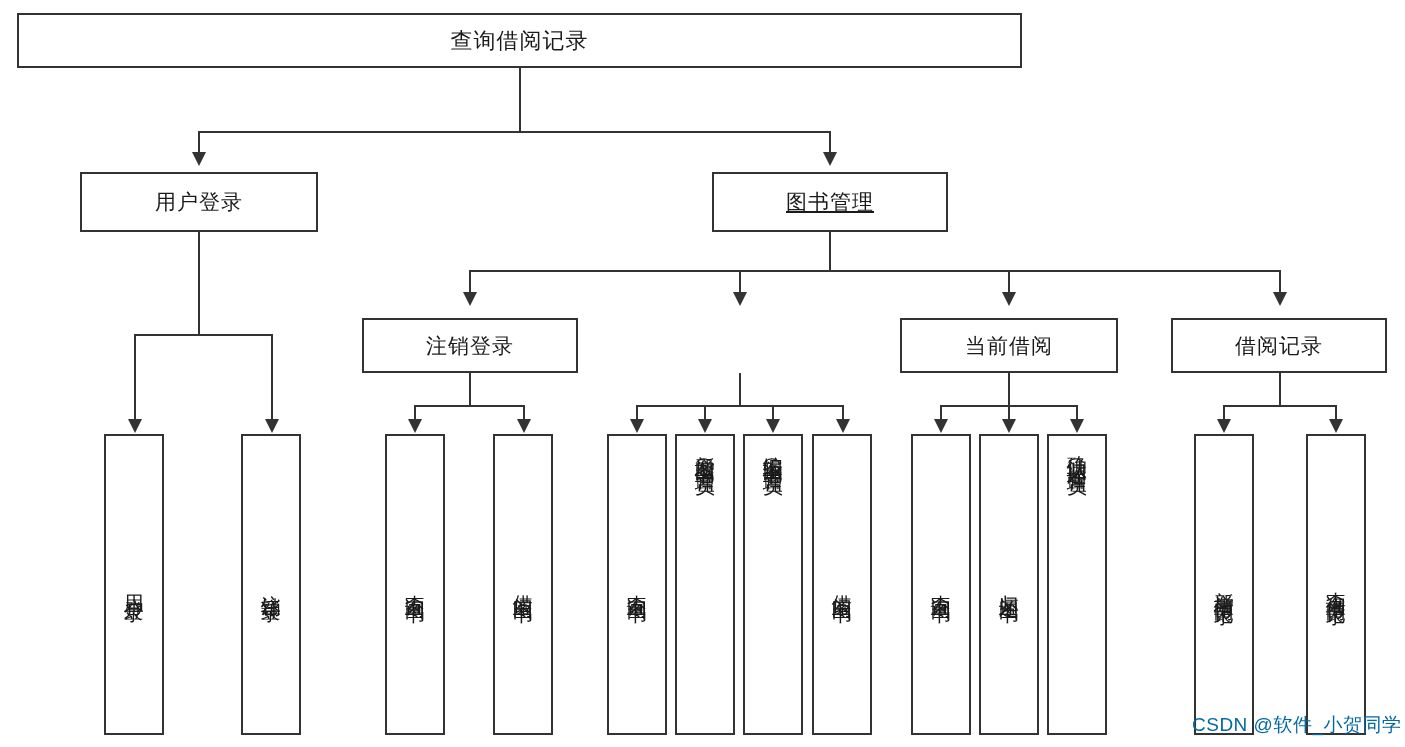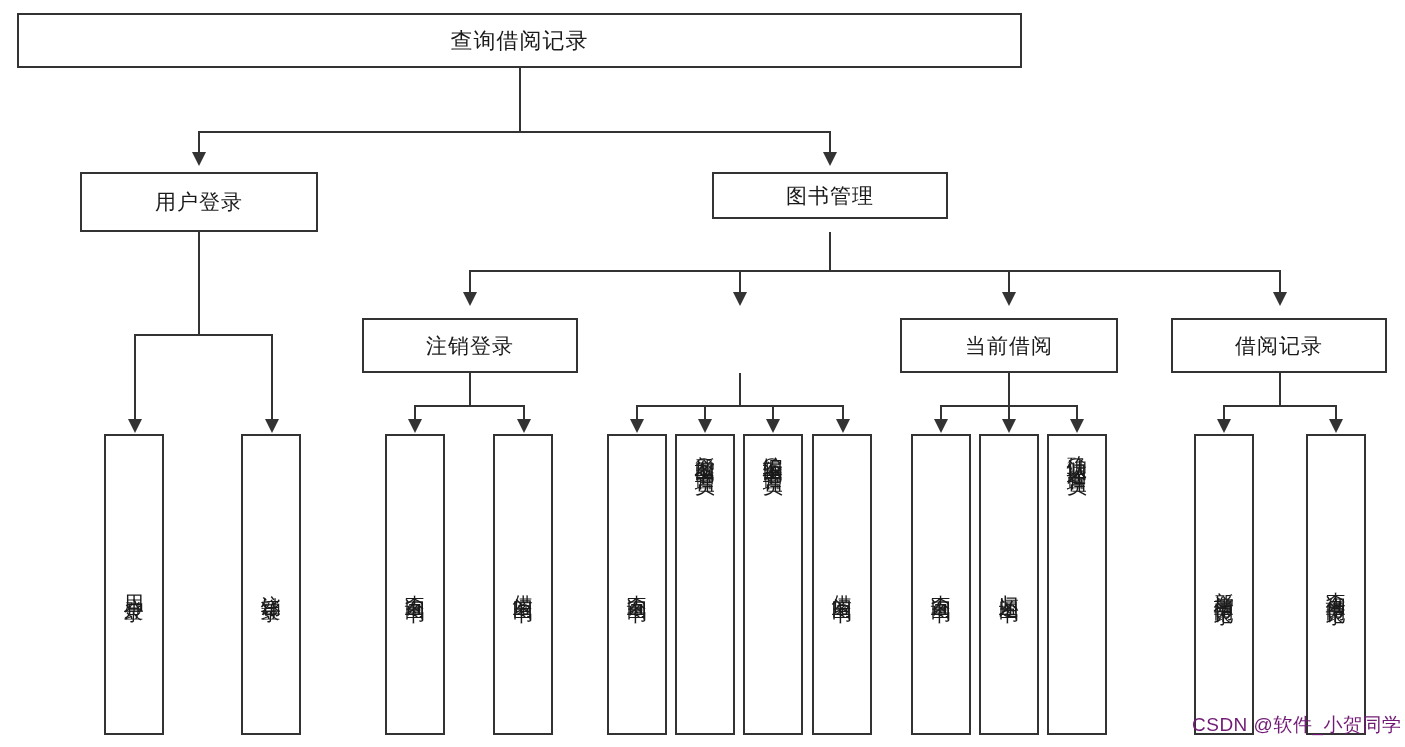--- a/index.html
+++ b/index.html
@@ -52,21 +52,21 @@
     border-right:7px solid transparent;
     border-top:14px solid #333333;
     z-index:2;
   }
 
   
   #watermark{
     position:absolute;
     left:1192px;top:712px;
     font-size:19px;
-    color:#701a75;
+    color:#0369a1;
     white-space:nowrap;
     z-index:5;
     letter-spacing:0.5px;
   }
 </style>
 </head>
 <body>
 
 <div id="stage">
 
@@ -81,21 +81,21 @@
   <div class="ln vln" style="left:198px;top:131px;width:2px;height:24px;"></div>
   <div class="arrow" style="left:192px;top:152px;"></div>
 
   <div class="ln vln" style="left:829px;top:131px;width:2px;height:24px;"></div>
   <div class="arrow" style="left:823px;top:152px;"></div>
 
   <div class="node h" style="left:80px;top:172px;width:238px;height:60px;">
     <span>用户登录</span>
   </div>
 
-  <div class="node h" style="left:712px;top:172px;width:236px;height:47px;">
+  <div class="node h" style="left:712px;top:172px;width:236px;height:60px;text-decoration:underline;">
     <span>图书管理</span>
   </div>
 
   <div class="ln vln" style="left:198px;top:232px;width:2px;height:104px;"></div>
   <div class="ln hln" style="left:134px;top:334px;width:138px;height:2px;"></div>
   <div class="ln vln" style="left:134px;top:334px;width:2px;height:88px;"></div>
   <div class="arrow" style="left:128px;top:419px;"></div>
   <div class="ln vln" style="left:271px;top:334px;width:2px;height:88px;"></div>
   <div class="arrow" style="left:265px;top:419px;"></div>
 

